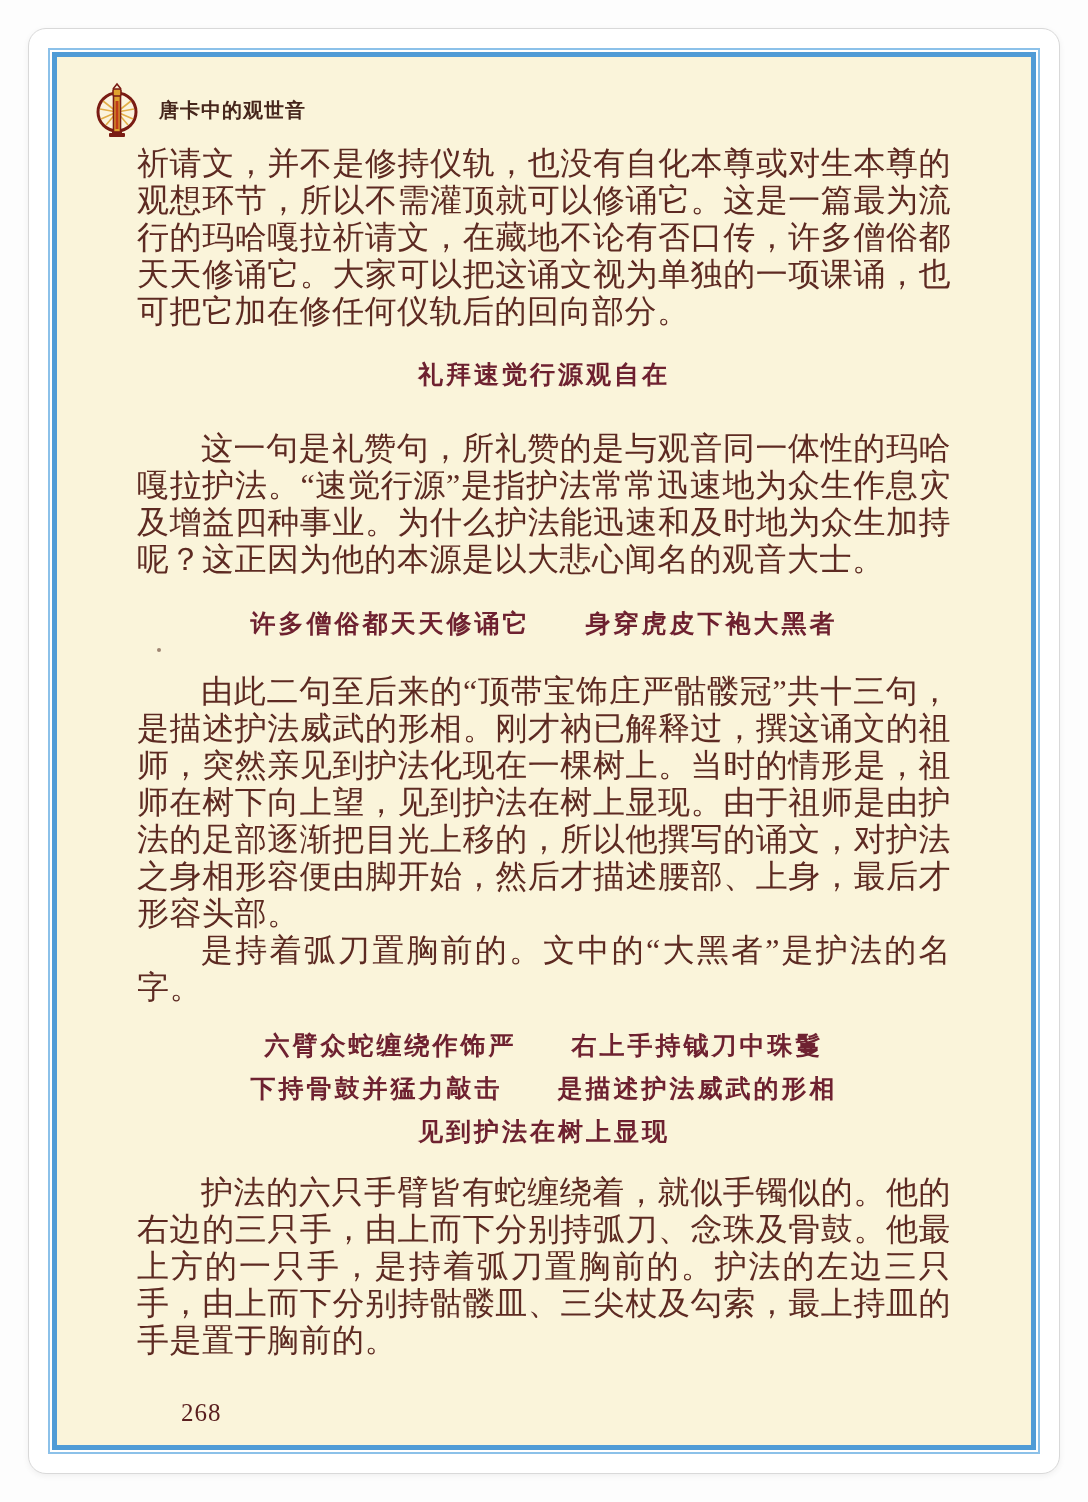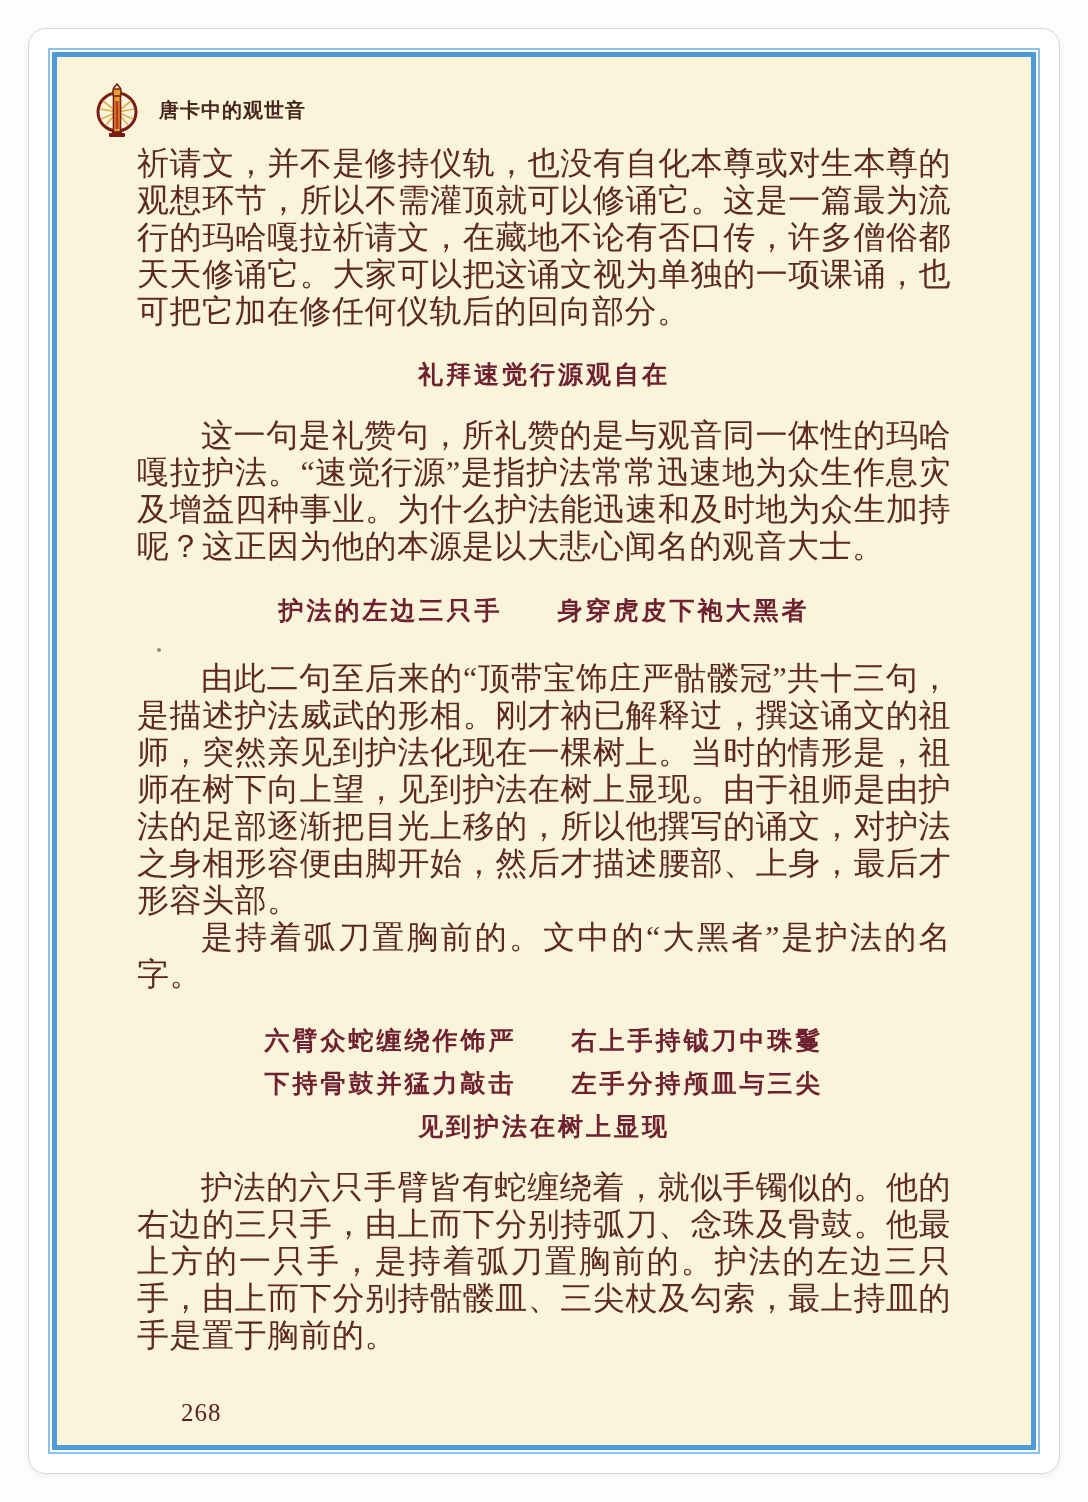--- a/index.html
+++ b/index.html
@@ -38,23 +38,23 @@
   .para {
     font-size:32px; line-height:37px; color:#5d2a22;
     text-align:justify; letter-spacing:0.5px;
   }
   .indent { text-indent:2em; }
 
   .verse {
     text-align:center; color:#6e2130; font-weight:bold;
     font-size:25px; letter-spacing:3px; line-height:37px;
   }
-  .verse-single { margin:26px 0 24px 0; }
+  .verse-single { margin:26px 0 37px 0; }
   .verse-pair   { margin:27px 0 31px 0; }
-  .verse-group  { margin:26px 0 21px 0; line-height:43px; }
+  .verse-group  { margin:18px 0 21px 0; line-height:43px; }
   .vgap { display:inline-block; width:2.2em; }
 
   
   .page-footer { margin-top:auto; padding-left:44px; }
   .page-number { font-size:25px; color:#5a1f1f; letter-spacing:1px; }
 
   
   .speck { position:absolute; left:157px; top:648px; width:4px; height:4px;
            border-radius:50%; background:#6d4a3a; opacity:0.65; }
 </style>
@@ -90,32 +90,32 @@
             <span class="book-title">唐卡中的观世音</span>
           </div>
 
           <p class="para">祈请文，并不是修持仪轨，也没有自化本尊或对生本尊的观想环节，所以不需灌顶就可以修诵它。这是一篇最为流行的玛哈嘎拉祈请文，在藏地不论有否口传，许多僧俗都天天修诵它。大家可以把这诵文视为单独的一项课诵，也可把它加在修任何仪轨后的回向部分。</p>
 
           <div class="verse verse-single">礼拜速觉行源观自在</div>
 
           <p class="para indent">这一句是礼赞句，所礼赞的是与观音同一体性的玛哈嘎拉护法。“速觉行源”是指护法常常迅速地为众生作息灾及增益四种事业。为什么护法能迅速和及时地为众生加持呢？这正因为他的本源是以大悲心闻名的观音大士。</p>
 
           <div class="verse verse-pair">
-            <span>护法的左边三只手</span><span class="vgap"></span><span>身穿虎皮下袍大黑者</span>
+            <span>许多僧俗都天天修诵它</span><span class="vgap"></span><span>身穿虎皮下袍大黑者</span>
           </div>
 
           <p class="para indent">由此二句至后来的“顶带宝饰庄严骷髅冠”共十三句，是描述护法威武的形相。刚才衲已解释过，撰这诵文的祖师，突然亲见到护法化现在一棵树上。当时的情形是，祖师在树下向上望，见到护法在树上显现。由于祖师是由护法的足部逐渐把目光上移的，所以他撰写的诵文，对护法之身相形容便由脚开始，然后才描述腰部、上身，最后才形容头部。</p>
           <p class="para indent">是持着弧刀置胸前的。文中的“大黑者”是护法的名字。</p>
 
           <div class="verse verse-group">
             <div>
               <span>六臂众蛇缠绕作饰严</span><span class="vgap"></span><span>右上手持钺刀中珠鬘</span>
             </div>
             <div>
-              <span>下持骨鼓并猛力敲击</span><span class="vgap"></span><span>左手分持颅皿与三尖</span>
+              <span>下持骨鼓并猛力敲击</span><span class="vgap"></span><span>是描述护法威武的形相</span>
             </div>
             <div>见到护法在树上显现</div>
           </div>
 
           <p class="para indent">护法的六只手臂皆有蛇缠绕着，就似手镯似的。他的右边的三只手，由上而下分别持弧刀、念珠及骨鼓。他最上方的一只手，是持着弧刀置胸前的。护法的左边三只手，由上而下分别持骷髅皿、三尖杖及勾索，最上持皿的手是置于胸前的。</p>
 
           <div class="page-footer">
             <span class="page-number">268</span>
           </div>
 

